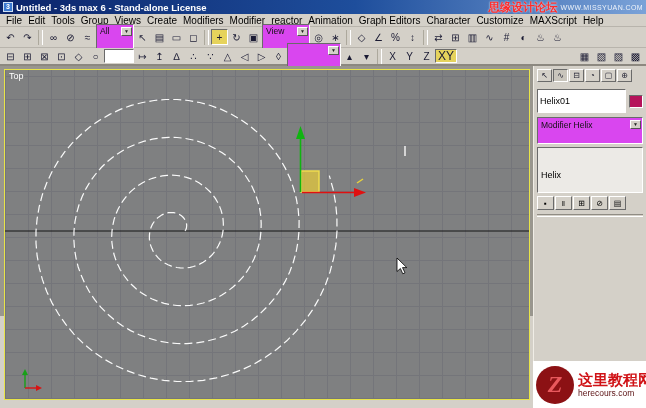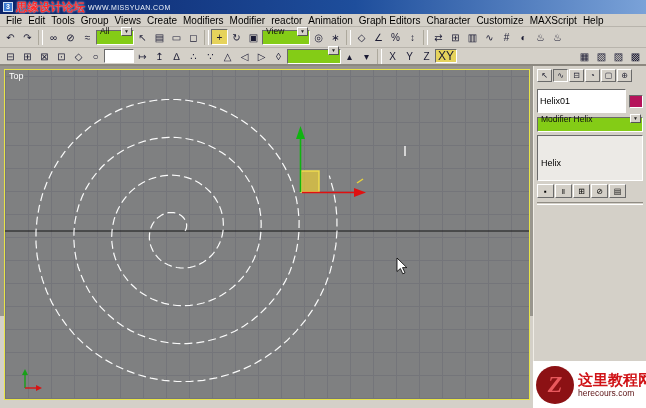--- a/index.html
+++ b/index.html
@@ -18,21 +18,21 @@
 
 .toolbar{position:absolute;left:0;width:646px;background:#d4d0c8;display:flex;align-items:center;padding:0 2px;}
 .tb1{top:27px;height:21px;border-bottom:1px solid #b8b4ac;}
 .tb2{top:48px;height:18px;border-bottom:2px solid #8c8880;}
 .tbi{width:17px;height:16px;flex:none;display:flex;align-items:center;justify-content:center;font-size:10px;color:#1a1a33;background:#d4d0c8;border:1px solid #d4d0c8;overflow:hidden;}
 .tb2 .tbi{height:14px;}
 .tbi.active{background:#e6d35c;border-color:#6a6a6a #fff #fff #6a6a6a;}
 .wxy{width:22px;font-size:12px;font-weight:normal;}
 .sep{width:5px;height:15px;flex:none;border-left:1px solid #aca89c;border-right:1px solid #fff;margin:0 2px;background:transparent;}
 .spacer{flex:1;}
-.combo{height:15px;background:#84cc16;border:1px solid;border-color:#6a6a6a #fff #fff #6a6a6a;display:flex;align-items:center;font-size:8.5px;padding:0 1px 12px 3px;flex:none;position:relative;color:#111;}
+.combo{height:27px;background:#d946ef;border:1px solid;border-color:#6a6a6a #fff #fff #6a6a6a;display:flex;align-items:center;font-size:8.5px;padding:0 1px 12px 3px;flex:none;position:relative;color:#111;}
 .combo::after{content:"▼";font-size:5px;color:#222;margin-left:auto;background:#d4d0c8;border:1px solid #fff;border-right-color:#555;border-bottom-color:#555;padding:1px 2px;line-height:1;}
 .inset{height:14px;background:#fff;border:1px solid;border-color:#6a6a6a #fff #fff #6a6a6a;flex:none;}
 .w30{width:30px}.w36{width:38px}.w46{width:48px}.w52{width:54px}
 
 .vp-wrap{position:absolute;left:0;top:66px;width:533px;height:250px;background:#99968e;}
 .viewport{position:absolute;left:4px;top:3px;width:526px;height:331px;border:1px solid #e8e448;background-color:#7f8081;
  background-image:repeating-linear-gradient(0deg,#74757a 0,#74757a 1px,transparent 1px,transparent 23px),
                   repeating-linear-gradient(90deg,#74757a 0,#74757a 1px,transparent 1px,transparent 23px);}
 .vp-label{position:absolute;left:4px;top:1px;color:#fff;font-size:9px;z-index:3;}
 .vp-svg{position:absolute;left:0;top:0;z-index:2;}
@@ -56,20 +56,21 @@
 .logo-title{color:#d01216;font-weight:bold;font-size:15px;line-height:17px;white-space:nowrap;}
 .logo-sub{color:#5a1012;font-size:8.5px;white-space:nowrap;}
 </style>
 </head>
 <body>
 
 <div class="window">
 
   <div class="titlebar">
     <span class="app-icon">3</span>
+    <span class="title-text">Untitled - 3ds max 6 - Stand-alone License</span>
     <span class="wm-brand">思缘设计论坛</span>
     <span class="wm-site">WWW.MISSYUAN.COM</span>
   </div>
 
   <div class="menubar">
 
   <span class="menu-item">File</span>
       <span class="menu-item">Edit</span>
       <span class="menu-item">Tools</span>
       <span class="menu-item">Group</span>

